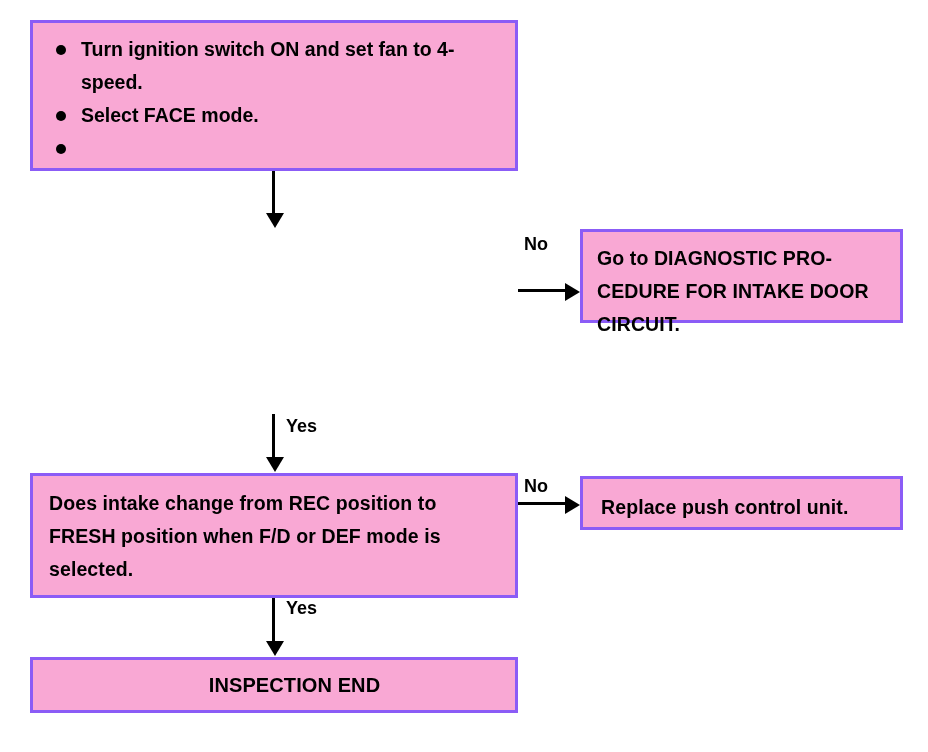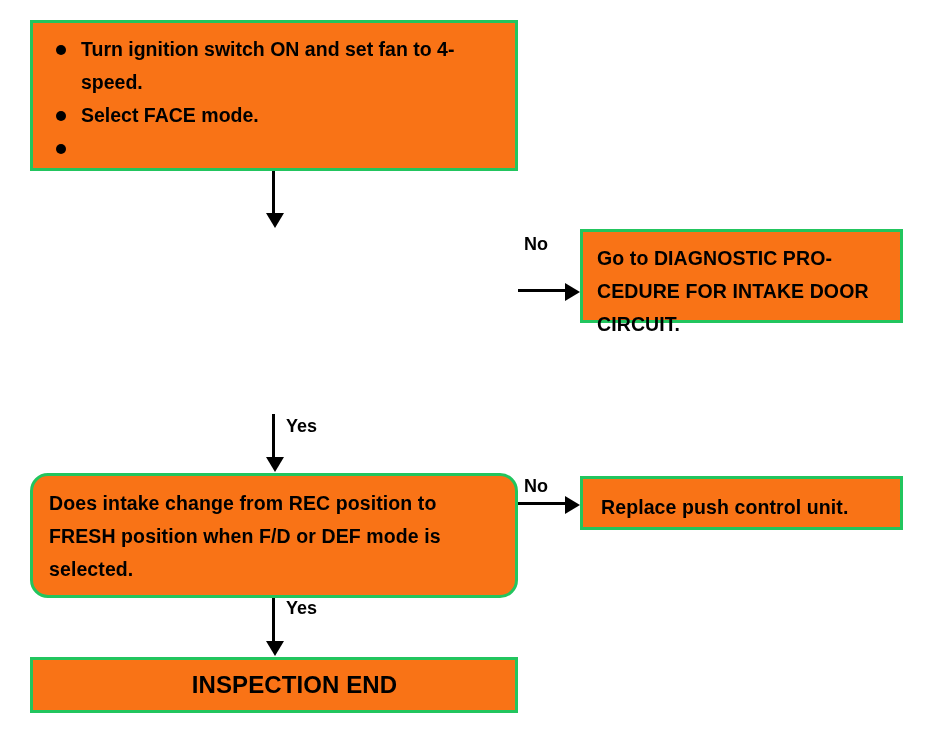--- a/index.html
+++ b/index.html
@@ -14,22 +14,22 @@
     position: relative;
     width: 928px;
     height: 752px;
     background: #ffffff;
     overflow: hidden;
   }
 
   
   .box {
     position: absolute;
-    border: 3px solid #22c55e;
-    background: #f97316;
+    border: 3px solid #8b5cf6;
+    background: #f9a8d4;
     box-sizing: border-box;
   }
   .box-text {
     font-weight: bold;
     color: #000000;
     letter-spacing: 0.1px;
   }
 
   
   #box-setup {
@@ -75,39 +75,38 @@
     line-height: 33px;
   }
 
   
   #box-q2 {
     left: 30px;
     top: 473px;
     width: 488px;
     height: 125px;
     padding: 11px 10px 6px 16px;
-    border-radius: 18px;
   }
   #box-q2 .box-text {
     font-size: 19.5px;
     line-height: 33px;
   }
 
   
   #box-end {
     left: 30px;
     top: 657px;
     width: 488px;
     height: 56px;
     display: flex;
     align-items: center;
     justify-content: center;
   }
   #box-end .box-text {
-    font-size: 24px;
+    font-size: 20px;
     line-height: 24px;
     margin-left: 41px;
   }
 
   
   #box-diag {
     left: 580px;
     top: 229px;
     width: 323px;
     height: 94px;

